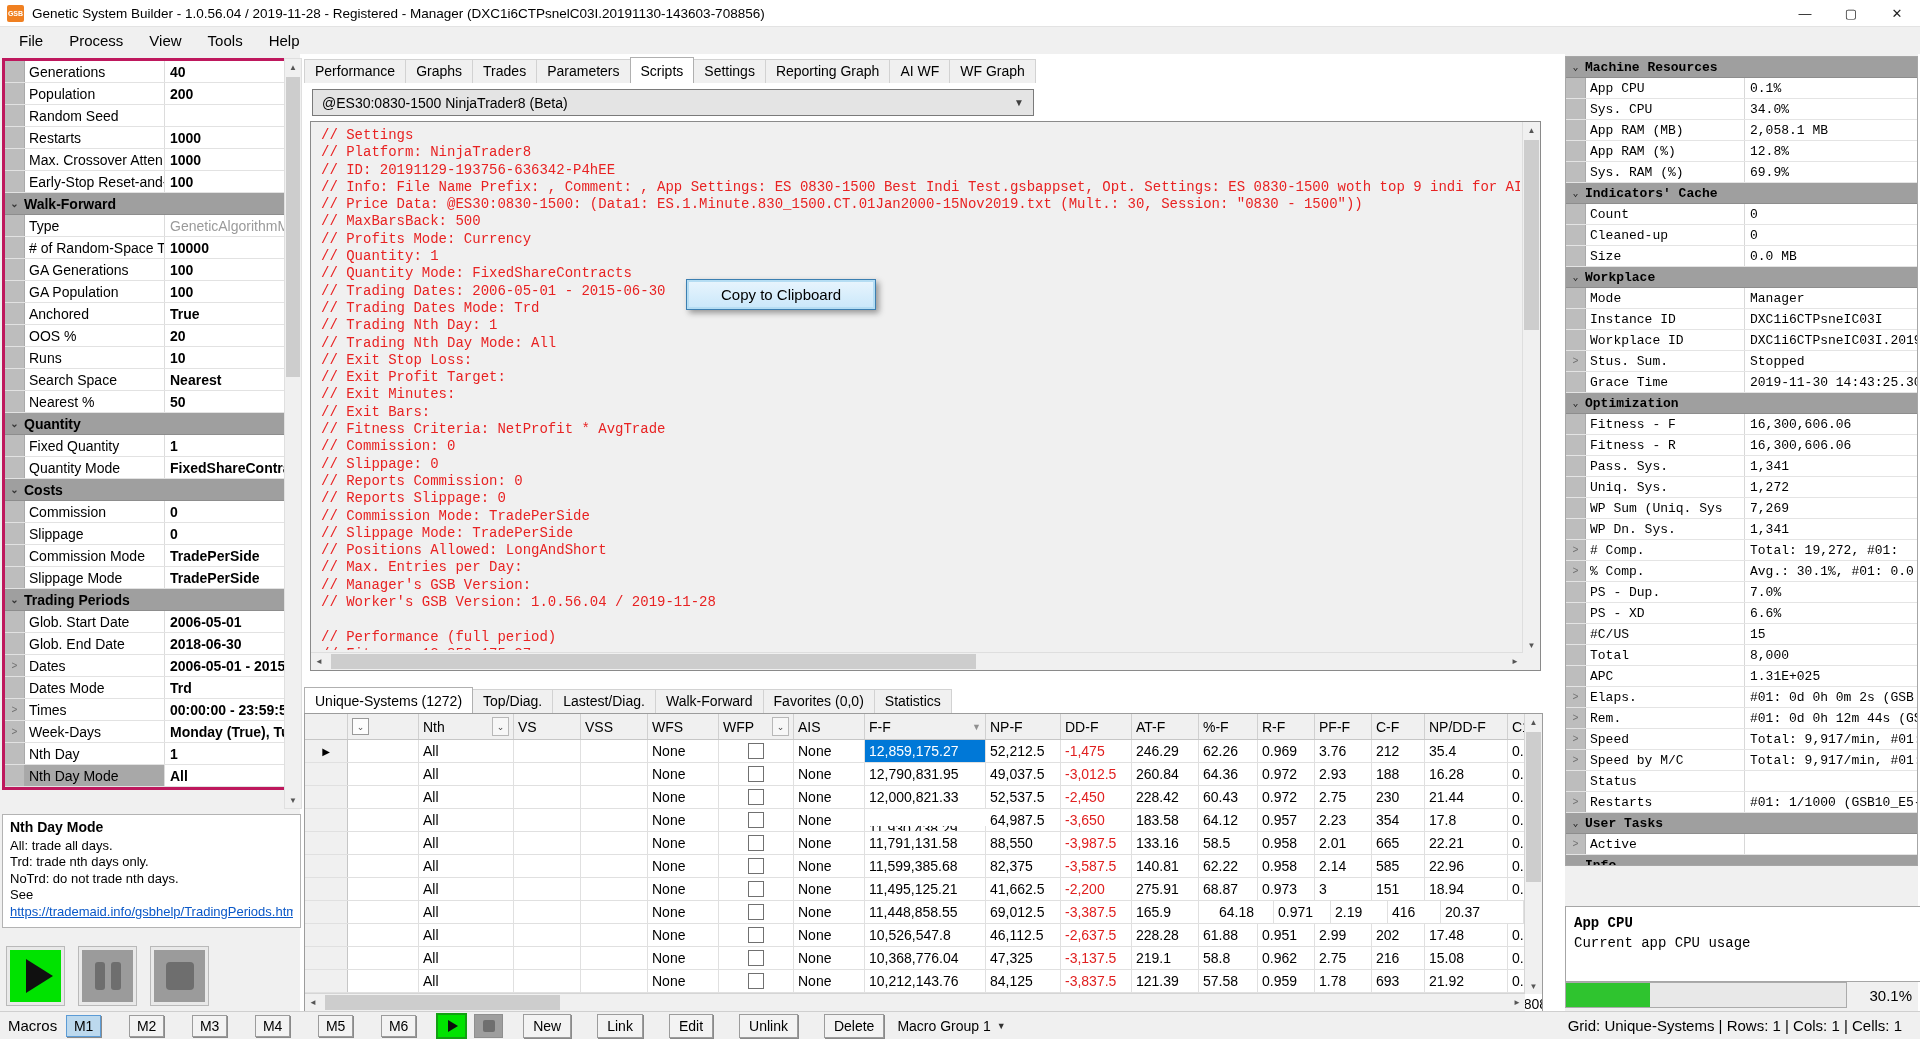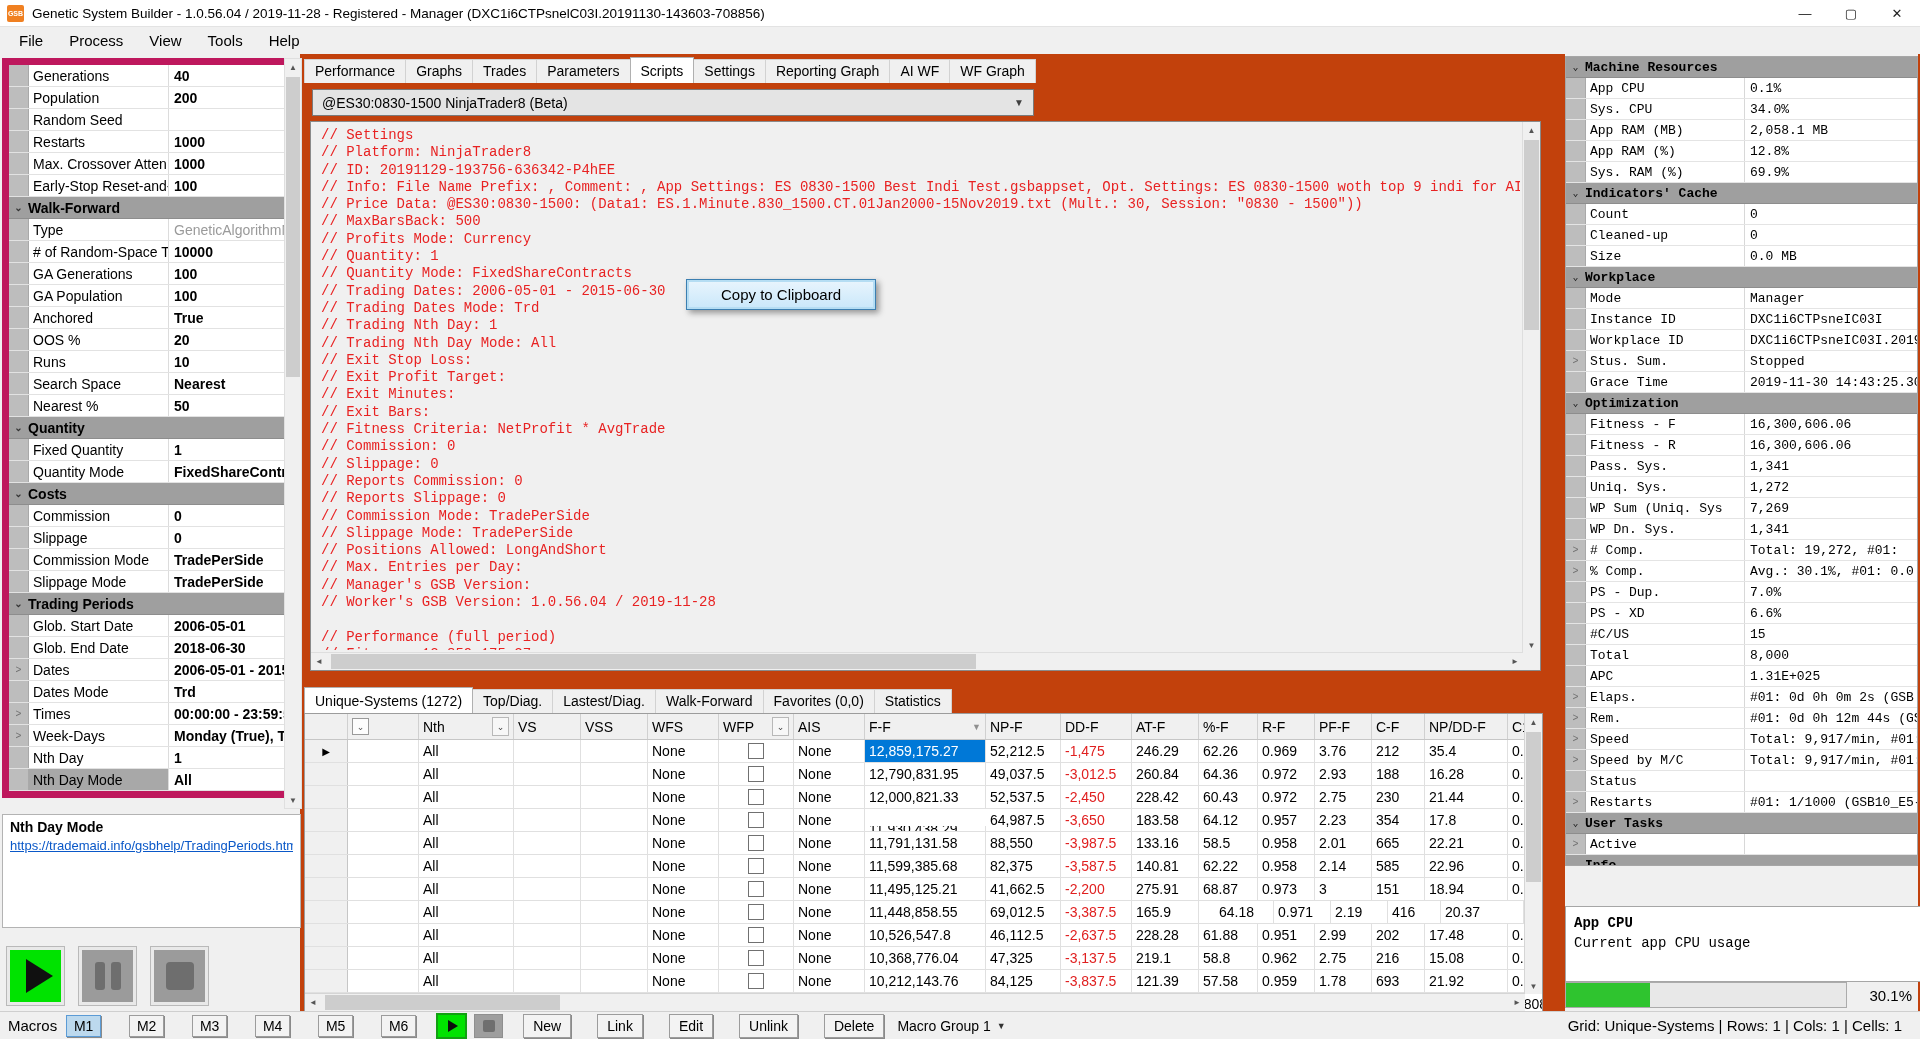--- a/index.html
+++ b/index.html
@@ -1,33 +1,33 @@
 <!DOCTYPE html>
 <html style="--accent-selection: #0078d7; --negative-red: #e02020; --code-red: #e82222; --progress-green: #2fc42f; --play-green: #00e300; --link-blue: #0a58c8; --macro-active: #bcd9ee; --copy-btn-border: #3c7fb1;"><head>
 <meta charset="utf-8">
 <style>
   html,body{margin:0;padding:0;background:#d7d7d7}
-  #root{position:relative;width:1920px;height:1039px;background:#c2410c;
+  #root{position:relative;width:1920px;height:1039px;background:#ffffff;
         font-family:"Liberation Sans",sans-serif;color:#000;overflow:hidden;font-size:14px}
 
   
   .titlebar{position:absolute;left:0;top:0;right:0;height:26px;background:#fff;
             display:flex;align-items:center;border-bottom:1px solid #e3e3e3;z-index:30}
   .app-icon{width:17px;height:17px;background:#f08021;color:#fff;font-size:7px;font-weight:bold;
             display:flex;align-items:center;justify-content:center;margin:0 8px 0 7px;border-radius:2px}
   .title-text{font-size:13.5px;white-space:nowrap}
   .win-btns{margin-left:auto;display:flex;height:100%}
   .win-btn{width:46px;display:flex;align-items:center;justify-content:center;font-size:13px;color:#222}
   .menubar{position:absolute;top:26px;left:0;right:0;height:28px;background:#f0f0f0;
            display:flex;align-items:center;padding-left:6px;z-index:29}
   .menu-item{padding:4px 13px;font-size:15px}
 
   
   .left-panel{position:absolute;left:0;top:54px;width:300px;bottom:27px;background:#f0f0f0}
-  #lp-rows{position:absolute;left:2px;top:4px;width:281px;background:#fff;border:7px solid #be185d}
+  #lp-rows{position:absolute;left:2px;top:4px;width:281px;background:#fff;border:3px solid #be185d}
   .lp-row{display:flex;height:21px;border-bottom:1px solid #e2e2e2;background:#fff;align-items:stretch}
   .lp-gutter{width:19px;background:#bdbdbd;border-right:1px solid #a9a9a9;display:flex;
              align-items:center;justify-content:center;color:#707070;font-size:10px;flex:none}
   .lp-label{width:131px;padding:0 4px;border-right:1px solid #dcdcdc;display:flex;align-items:center;
             overflow:hidden;white-space:nowrap;flex:none}
   .lp-value{flex:1;padding:0 5px;font-weight:bold;display:flex;align-items:center;overflow:hidden;white-space:nowrap}
   .lp-value.gray{color:#9a9a9a;font-weight:normal}
   .lp-row.sel .lp-label{background:#a8a8a8}
   .lp-section{display:flex;height:21px;background:#9f9f9f;border-bottom:1px solid #8d8d8d;
               font-weight:bold;align-items:center}
@@ -332,20 +332,26 @@
           <div class="lp-value">All</div>
         </div>
       </div>
     <div class="lp-scroll vscroll">
       <div class="sb-arrow up">▲</div>
       <div class="sb-thumb"></div>
       <div class="sb-arrow dn">▼</div>
     </div>
     <div class="lp-help">
       <div class="lp-help-title">Nth Day Mode</div>
+      <div id="lp-help-lines">
+          <div>All: trade all days.</div>
+          <div>Trd: trade nth days only.</div>
+          <div>NoTrd: do not trade nth days.</div>
+          <div>See</div>
+        </div>
       <a class="lp-help-link">https://trademaid.info/gsbhelp/TradingPeriods.html</a>
     </div>
     <div class="transport">
       <div class="tp-btn play">
           <div class="tp-tri"></div>
         </div>
       <div class="tp-btn">
           <div class="tp-bars">
             <div></div>
             <div></div>

